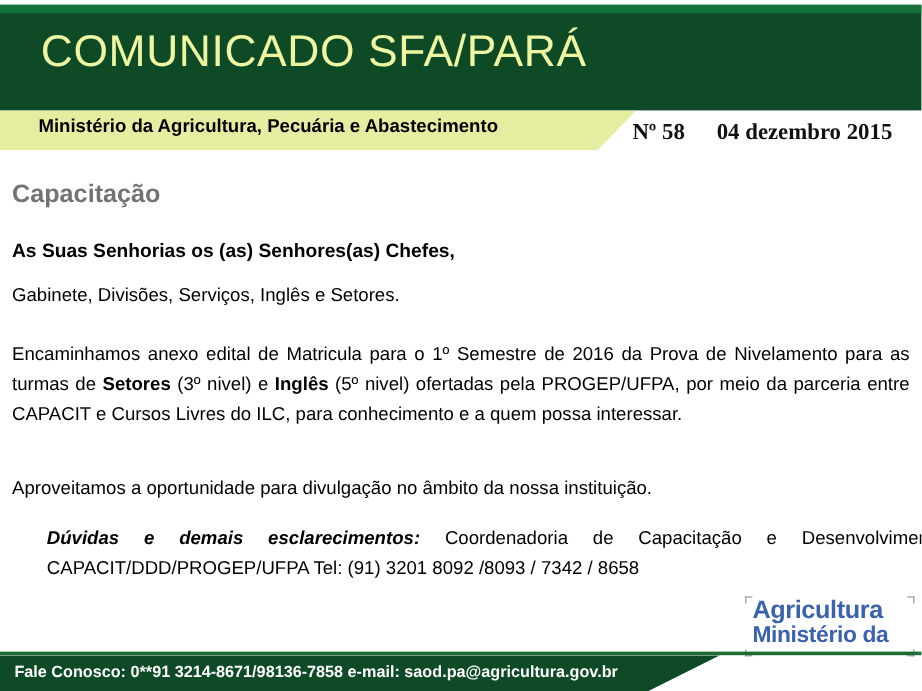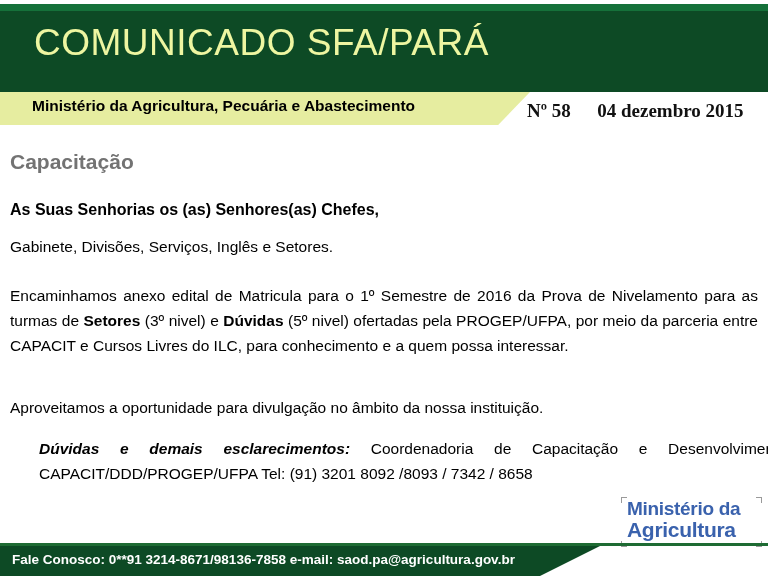--- a/index.html
+++ b/index.html
@@ -196,34 +196,34 @@
   <span>04  dezembro 2015</span>
 </div>
 
 <div id="section-title">Capacitação</div>
 
 <div id="addressee">As Suas Senhorias os (as) Senhores(as) Chefes,</div>
 
 <div id="addressee-sub">Gabinete, Divisões, Serviços, Inglês e Setores.</div>
 
 <div class="para" id="para-main">
-  <span>Encaminhamos anexo edital de Matricula para o 1º Semestre de 2016 da Prova de Nivelamento para as turmas de </span><b>Setores</b><span> (3º nivel) e </span><b>Dúvidas</b><span> (5º nivel) ofertadas pela PROGEP/UFPA, por meio da parceria entre CAPACIT e Cursos Livres do ILC, para conhecimento e a quem possa interessar.</span>
+  <span>Encaminhamos anexo edital de Matricula para o 1º Semestre de 2016 da Prova de Nivelamento para as turmas de </span><b>Setores</b><span> (3º nivel) e </span><b>Inglês</b><span> (5º nivel) ofertadas pela PROGEP/UFPA, por meio da parceria entre CAPACIT e Cursos Livres do ILC, para conhecimento e a quem possa interessar.</span>
 </div>
 
 <div class="para" id="para-second">Aproveitamos a oportunidade  para divulgação  no âmbito da nossa instituição.</div>
 
 <div class="para" id="para-contact">
   <b><i>Dúvidas  e  demais  esclarecimentos:</i></b><span> Coordenadoria de Capacitação e Desenvolvimento CAPACIT/DDD/PROGEP/UFPA  Tel: (91) 3201 8092 /8093 / 7342 / 8658</span>
 </div>
 
 <div class="sel-handle" id="sel-tl"></div>
 <div class="sel-handle" id="sel-tr"></div>
 <div class="sel-handle" id="sel-bl"></div>
 <div class="sel-handle" id="sel-br"></div>
 
 <div id="logo-block">
+  <div class="logo-line second">Agricultura</div>
   <div class="logo-line">Ministério da</div>
-  <div class="logo-line second">Agricultura</div>
 </div>
 
 <div id="footer-rule"></div>
 <div id="footer-band"></div>
 <div id="footer-text">Fale Conosco:  0**91 3214-8671/98136-7858 e-mail: saod.pa@agricultura.gov.br</div>
 
 </body></html>

